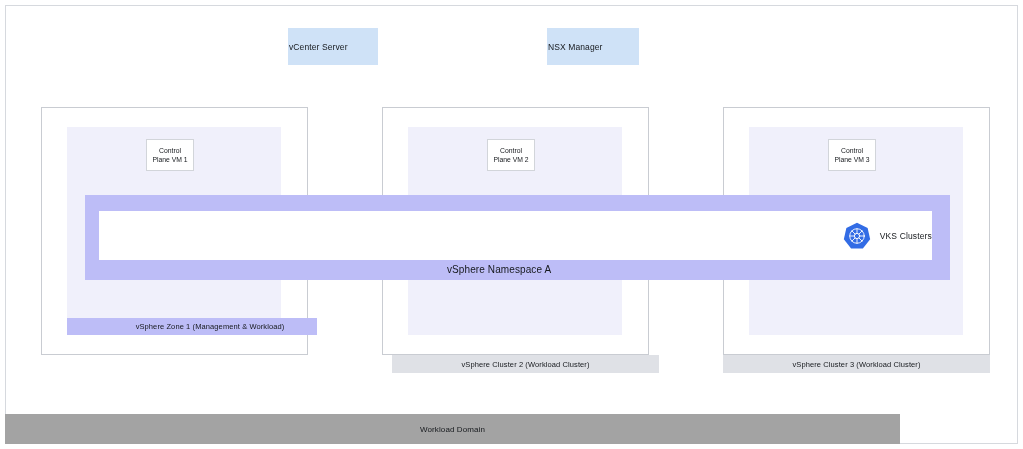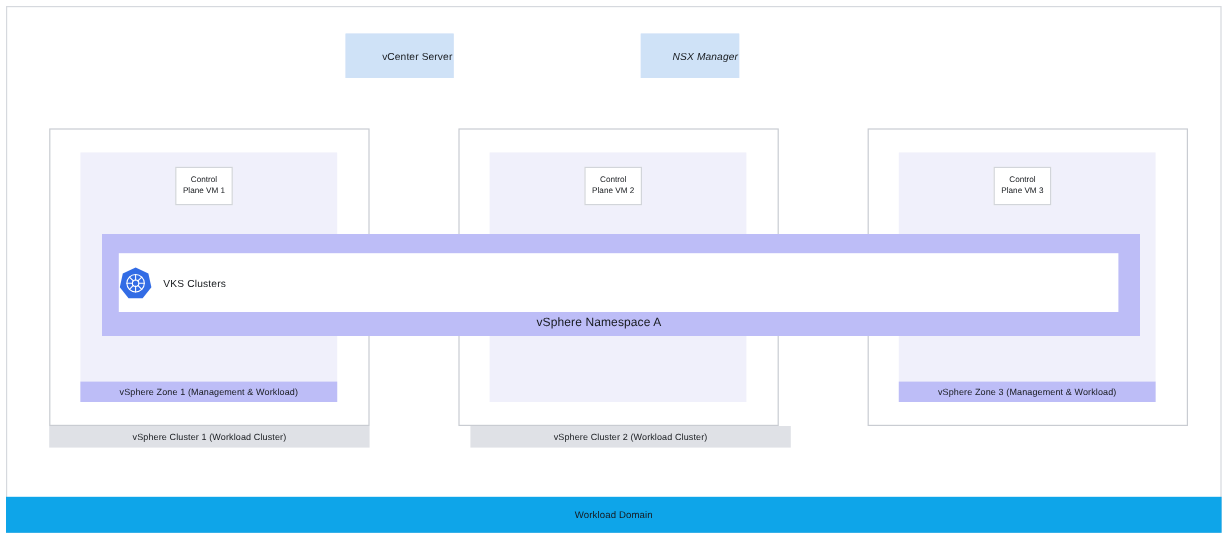--- a/index.html
+++ b/index.html
@@ -30,27 +30,27 @@
     background: transparent;
   }
   
   .infra-box {
     position: absolute;
     background: #cfe2f7;
     border: 1px solid #cfe2f7;
     box-sizing: border-box;
     display: flex;
     align-items: center;
-    justify-content: flex-end;
+    justify-content: flex-start;
     font-size: 8.5px;
     color: #16191d;
     letter-spacing: 0.1px;
   }
   #vcenter-box { left: 288px; top: 28px; width: 90px; height: 37px; }
-  #nsx-box     { left: 534px; top: 28px; width: 82px; height: 37px; font-style: italic; }
+  #nsx-box     { left: 547px; top: 28px; width: 92px; height: 37px; }
 
   
   .cluster-box {
     position: absolute;
     top: 107px;
     width: 267px;
     height: 248px;
     border: 1px solid #c9ccd2;
     background: #ffffff;
     box-sizing: border-box;
@@ -95,20 +95,21 @@
     top: 318px;
     width: 214px;
     height: 17px;
     background: #bdbdf7;
     display: flex;
     align-items: center;
     justify-content: center;
     font-size: 7.5px;
     color: #16191d;
     letter-spacing: 0.1px;
+    padding-left: 36px;
   }
   #zone-label-1 { left: 67px; }
   #zone-label-2 { left: 408px; }
   #zone-label-3 { left: 749px; }
 
   
   .cp-vm {
     position: absolute;
     top: 139px;
     width: 48px;
@@ -141,21 +142,21 @@
   
   #vks-area {
     position: absolute;
     left: 99px;
     top: 211px;
     width: 833px;
     height: 49px;
     background: #ffffff;
     display: flex;
     align-items: center;
-    justify-content: flex-start;
+    justify-content: flex-end;
     gap: 9px;
   }
   #k8s-icon { width: 28px; height: 28px; display: block; flex: none; }
   #vks-label {
     font-size: 8.5px;
     color: #16191d;
     letter-spacing: 0.15px;
   }
   
   #namespace-label {
@@ -165,23 +166,23 @@
     font-size: 10px;
     color: #16191d;
     letter-spacing: 0.1px;
   }
 
   
   #workload-domain-bar {
     position: absolute;
     left: 5px;
     top: 414px;
-    width: 1013px;
+    width: 895px;
     height: 30px;
-    background: #0ea5e9;
+    background: #a3a3a3;
     display: flex;
     align-items: center;
     justify-content: center;
     font-size: 8px;
     color: #16191d;
     letter-spacing: 0.1px;
   }
 </style>
 </head>
 <body>
@@ -237,28 +238,25 @@
       </g>
     </svg>
     <span id="vks-label">VKS Clusters</span>
   </div>
 
   <div id="namespace-label">vSphere Namespace A</div>
 
   <div class="zone-label" id="zone-label-1">
     <span>vSphere Zone 1 (Management &amp; Workload)</span>
   </div>
-  <div class="zone-label" id="zone-label-3">
-    <span>vSphere Zone 3 (Management &amp; Workload)</span>
-  </div>
-
-  <div class="cluster-label" id="cluster-label-1">
-    <span>vSphere Cluster 1 (Workload Cluster)</span>
-  </div>
+
   <div class="cluster-label" id="cluster-label-2">
     <span>vSphere Cluster 2 (Workload Cluster)</span>
   </div>
+  <div class="cluster-label" id="cluster-label-3">
+    <span>vSphere Cluster 3 (Workload Cluster)</span>
+  </div>
 
   <div id="workload-domain-bar">
     <span>Workload Domain</span>
   </div>
 
 </div>
 
 </body></html>

